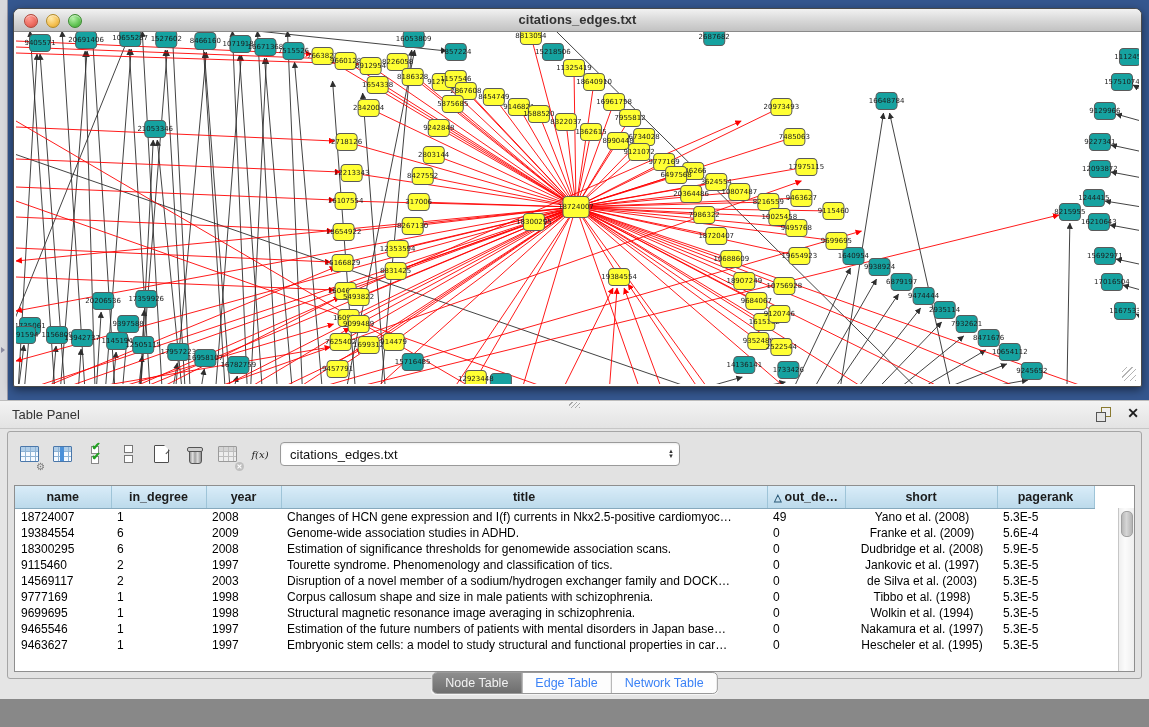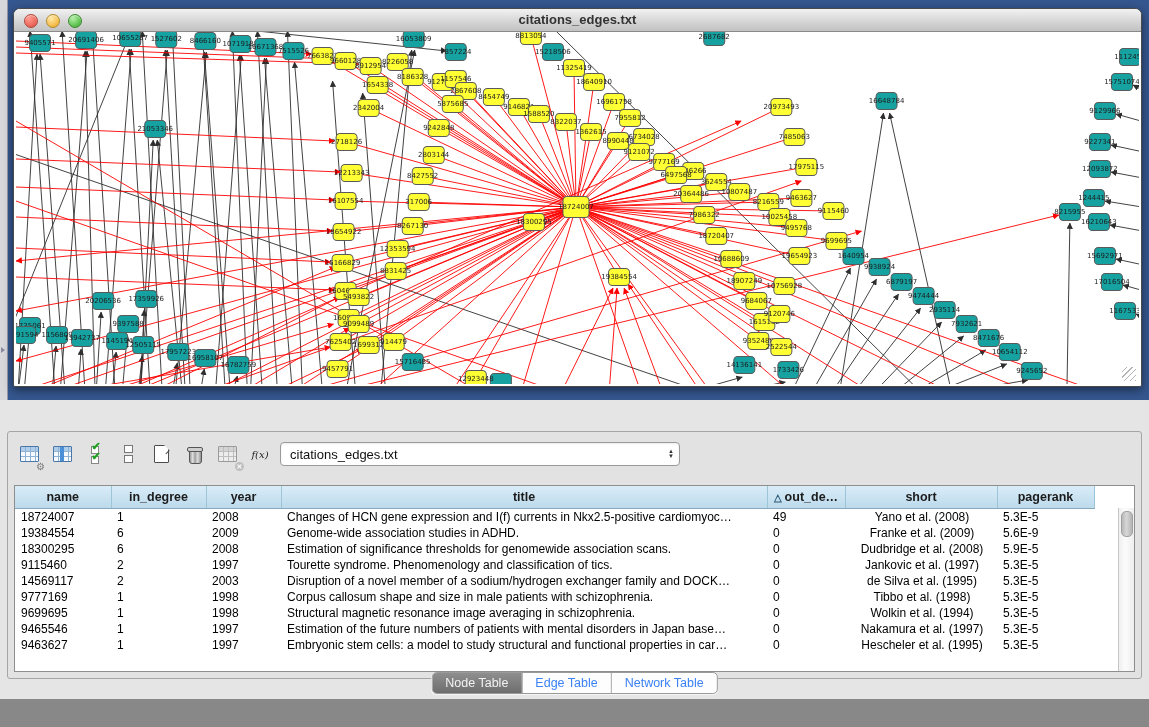--- a/index.html
+++ b/index.html
@@ -569,20 +569,29 @@
               <rect x="562" y="195.5" width="26" height="21" rx="4" fill="#FFFF33" stroke="#5a5a5a" stroke-width="1"></rect>
               <text x="575" y="208.5" text-anchor="middle" font-size="7" fill="#1c1c1c" font-family="DejaVu Sans, sans-serif">18724007</text>
             </g>
           </svg>
         <div class="win-grip"></div>
       </div>
     </div>
   </div>
 
   <div class="table-panel">
+    <div class="tp-header">
+      <div class="split-grip"></div>
+      <div class="tp-title">Table Panel</div>
+      <div class="float-ic">
+          <span class="b1"></span>
+          <span class="b2"></span>
+        </div>
+      <div class="close-ic">✕</div>
+    </div>
 
     <div class="tp-body">
       <div class="toolbar">
         <div class="tbtn">
           <span class="mini-table"></span>
           <span class="gear">⚙</span>
         </div>
         <div class="tbtn">
           <span class="mini-table">
               <span class="colbar"></span>
@@ -667,21 +676,21 @@
                 <td>5.3E-5</td>
                 <td></td>
               </tr>
               <tr>
                 <td>19384554</td>
                 <td>6</td>
                 <td>2009</td>
                 <td>Genome-wide association studies in ADHD.</td>
                 <td>0</td>
                 <td class="a-center">Franke et al. (2009)</td>
-                <td>5.6E-9</td>
+                <td>5.6E-4</td>
                 <td></td>
               </tr>
               <tr>
                 <td>18300295</td>
                 <td>6</td>
                 <td>2008</td>
                 <td>Estimation of significance thresholds for genomewide association scans.</td>
                 <td>0</td>
                 <td class="a-center">Dudbridge et al. (2008)</td>
                 <td>5.9E-5</td>
@@ -696,21 +705,21 @@
                 <td class="a-center">Jankovic et al. (1997)</td>
                 <td>5.3E-5</td>
                 <td></td>
               </tr>
               <tr>
                 <td>14569117</td>
                 <td>2</td>
                 <td>2003</td>
                 <td>Disruption of a novel member of a sodium/hydrogen exchanger family and DOCK…</td>
                 <td>0</td>
-                <td class="a-center">de Silva et al. (1995)</td>
+                <td class="a-center">de Silva et al. (2003)</td>
                 <td>5.3E-5</td>
                 <td></td>
               </tr>
               <tr>
                 <td>9777169</td>
                 <td>1</td>
                 <td>1998</td>
                 <td>Corpus callosum shape and size in male patients with schizophrenia.</td>
                 <td>0</td>
                 <td class="a-center">Tibbo et al. (1998)</td>

